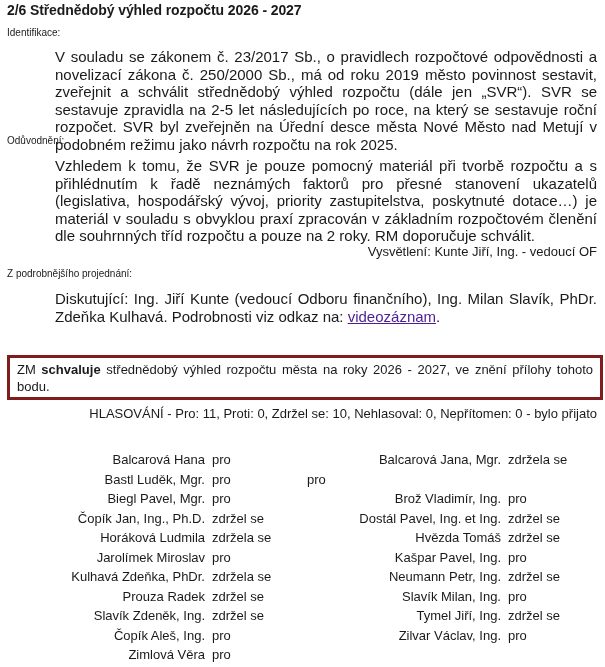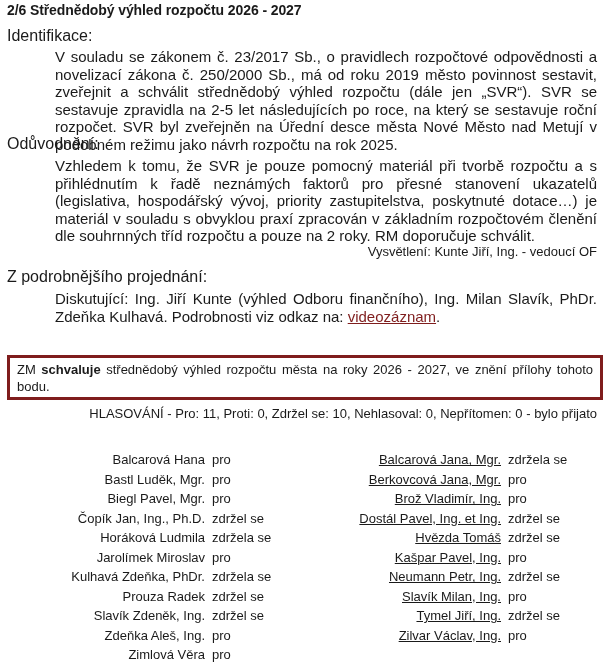--- a/index.html
+++ b/index.html
@@ -26,37 +26,37 @@
     .heading {
       position: absolute;
       left: 7px;
       font-weight: bold;
       font-size: 14px;
       letter-spacing: -0.1px;
     }
     .label {
       position: absolute;
       left: 7px;
-      font-size: 16px;
+      font-size: 10px;
     }
     .para {
       position: absolute;
       left: 55px;
       width: 542px;
       font-size: 15px;
       line-height: 17.5px;
       text-align: justify;
     }
     .right-line {
       position: absolute;
       right: 8px;
       font-size: 13px;
     }
     a.link {
-      color: #7f1d1d;
+      color: #4c1d95;
     }
     .resolution-box {
       position: absolute;
       left: 7px;
       top: 355px;
       width: 576px;
       height: 36px;
       border: 3px solid #7f1d1d;
       padding: 3px 7px 0 7px;
       font-size: 13px;
@@ -86,39 +86,39 @@
       display: inline-block;
     }
     .vote-value {
       display: inline-block;
       margin-left: 7px;
       text-align: right;
     }
     #col-left { left: 0; }
     #col-left .vote-name { width: 205px; }
     #col-right { left: 300px; }
-    #col-right .vote-name { width: 201px; text-decoration: underline; }
+    #col-right .vote-name { width: 201px; }
   </style>
 </head>
 <body>
 
 <div class="page">
 
   <div class="heading" style="top:2px;">2/6 Střednědobý výhled rozpočtu 2026 - 2027</div>
 
   <div class="label" style="top:27px;">Identifikace:</div>
   <div class="para" style="top:48px;">V souladu se zákonem č. 23/2017 Sb., o pravidlech rozpočtové odpovědnosti a novelizací zákona č. 250/2000 Sb., má od roku 2019 město povinnost sestavit, zveřejnit a schválit střednědobý výhled rozpočtu (dále jen „SVR“). SVR se sestavuje zpravidla na 2-5 let následujících po roce, na který se sestavuje roční rozpočet. SVR byl zveřejněn na Úřední desce města Nové Město nad Metují v podobném režimu jako návrh rozpočtu na rok 2025.</div>
 
   <div class="label" style="top:135px;">Odůvodnění:</div>
   <div class="para" style="top:157px;">Vzhledem k tomu, že SVR je pouze pomocný materiál při tvorbě rozpočtu a s přihlédnutím k řadě neznámých faktorů pro přesné stanovení ukazatelů (legislativa, hospodářský vývoj, priority zastupitelstva, poskytnuté dotace…) je materiál v souladu s obvyklou praxí zpracován v základním rozpočtovém členění dle souhrnných tříd rozpočtu a pouze na 2 roky. RM doporučuje schválit.</div>
 
   <div class="right-line" style="top:244px;">Vysvětlení: Kunte Jiří, Ing. - vedoucí OF</div>
 
   <div class="label" style="top:268px;">Z podrobnějšího projednání:</div>
-  <div class="para" style="top:290px;"><span>Diskutující: Ing. Jiří Kunte (výhled Odboru finančního), Ing. Milan Slavík, PhDr. Zdeňka Kulhavá. Podrobnosti viz odkaz na: </span><a class="link" href="#">videozáznam</a><span>.</span></div>
+  <div class="para" style="top:290px;"><span>Diskutující: Ing. Jiří Kunte (vedoucí Odboru finančního), Ing. Milan Slavík, PhDr. Zdeňka Kulhavá. Podrobnosti viz odkaz na: </span><a class="link" href="#">videozáznam</a><span>.</span></div>
 
 
   <div class="resolution-box"><span>ZM </span><b>schvaluje</b><span> střednědobý výhled rozpočtu města na roky 2026 - 2027, ve znění přílohy tohoto bodu.</span></div>
 
   <div class="vote-summary">HLASOVÁNÍ - Pro: 11, Proti: 0, Zdržel se: 10, Nehlasoval: 0, Nepřítomen: 0 - bylo přijato</div>
 
   <div class="votes-col" id="col-left">
       <div class="vote-row">
         <span class="vote-name">Balcarová Hana</span>
         <span class="vote-value">pro</span>
@@ -149,35 +149,34 @@
       </div>
       <div class="vote-row">
         <span class="vote-name">Prouza Radek</span>
         <span class="vote-value">zdržel se</span>
       </div>
       <div class="vote-row">
         <span class="vote-name">Slavík Zdeněk, Ing.</span>
         <span class="vote-value">zdržel se</span>
       </div>
       <div class="vote-row">
-        <span class="vote-name">Zdeňka Aleš, Ing.</span>
+        <span class="vote-name">Čopík Aleš, Ing.</span>
         <span class="vote-value">pro</span>
       </div>
       <div class="vote-row">
         <span class="vote-name">Zimlová Věra</span>
         <span class="vote-value">pro</span>
       </div>
     </div>
   <div class="votes-col" id="col-right">
       <div class="vote-row">
         <span class="vote-name">Balcarová Jana, Mgr.</span>
         <span class="vote-value">zdržela se</span>
       </div>
       <div class="vote-row">
-        <span class="vote-name">Berkovcová Jana, Mgr.</span>
         <span class="vote-value">pro</span>
       </div>
       <div class="vote-row">
         <span class="vote-name">Brož Vladimír, Ing.</span>
         <span class="vote-value">pro</span>
       </div>
       <div class="vote-row">
         <span class="vote-name">Dostál Pavel, Ing. et Ing.</span>
         <span class="vote-value">zdržel se</span>
       </div>

